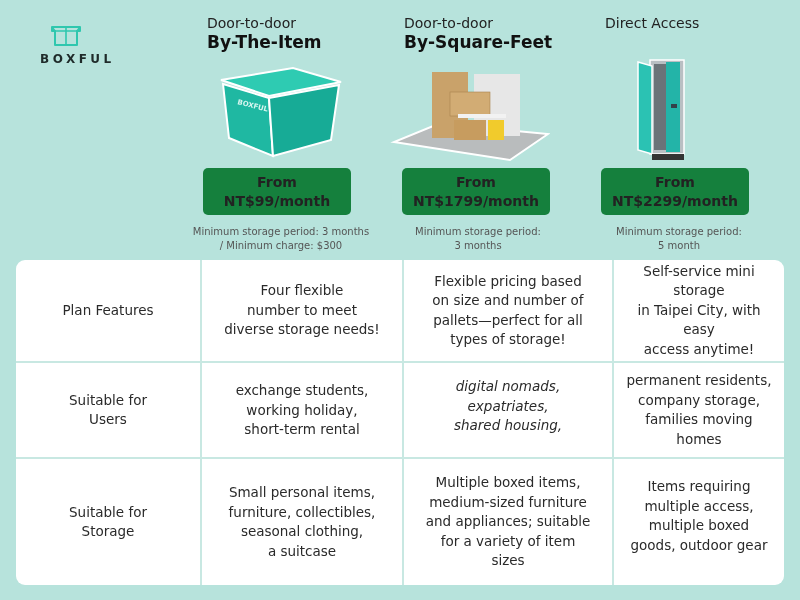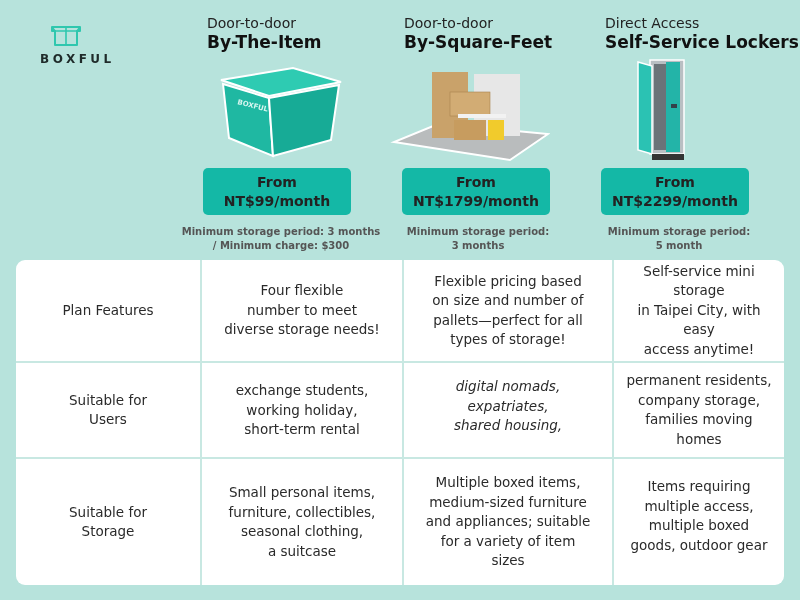--- a/index.html
+++ b/index.html
@@ -17,26 +17,26 @@
   .plan { position:absolute; top:14px; }
   .plan .sub { font-size:14px; color:#222; line-height:18px; }
   .plan .name { font-size:17px; font-weight:bold; color:#111; line-height:20px; }
   .p1 { left:207px; }
   .p2 { left:404px; }
   .p3 { left:605px; }
 
   .img { position:absolute; }
   .price {
     position:absolute; top:168px; width:148px; height:47px;
-    background:#14b8a6; border-radius:5px;
+    background:#15803d; border-radius:5px;
     text-align:center; font-weight:bold; font-size:14px; line-height:19px;
     color:#222; display:flex; flex-direction:column; justify-content:center;
   }
   .pr1 { left:203px; } .pr2 { left:402px; } .pr3 { left:601px; }
-  .note { position:absolute; top:225px; width:200px; text-align:center; font-size:10px; line-height:14px; color:#555;font-weight:bold; }
+  .note { position:absolute; top:225px; width:200px; text-align:center; font-size:10px; line-height:14px; color:#555; }
   .n1 { left:181px; } .n2 { left:378px; } .n3 { left:579px; }
 
   table.comp {
     position:absolute; left:16px; top:260px; width:768px; height:325px;
     border-collapse:separate; border-spacing:0;
     background:#fff; border-radius:9px; overflow:hidden;
   }
   table.comp td {
     text-align:center; vertical-align:middle; font-size:13.5px; line-height:19.5px;
     color:#2a2a2a; border-right:2px solid #c8e8e2; border-bottom:2px solid #c8e8e2;
@@ -62,21 +62,20 @@
 <div class="plan p1">
   <div class="sub">Door-to-door</div>
   <div class="name">By-The-Item</div>
 </div>
 <div class="plan p2">
   <div class="sub">Door-to-door</div>
   <div class="name">By-Square-Feet</div>
 </div>
 <div class="plan p3">
   <div class="sub">Direct Access</div>
-  <div class="name">Self-Service Lockers</div>
 </div>
 
 <svg class="img" style="left:215px;top:60px" width="130" height="100" viewBox="0 0 130 100">
   <path d="M6 20 L78 8 L126 22 L54 36 Z" fill="#2ecbb2" stroke="#fff" stroke-width="2"></path>
   <path d="M8 24 L54 38 L58 96 L14 78 Z" fill="#1fb8a2" stroke="#fff" stroke-width="2"></path>
   <path d="M54 38 L124 25 L116 80 L58 96 Z" fill="#17ab96" stroke="#fff" stroke-width="2"></path>
   <text x="22" y="44" font-size="7" fill="#d7f5ef" font-family="DejaVu Sans, sans-serif" font-weight="bold" transform="rotate(14 22 44)">BOXFUL</text>
 </svg>
 
 <svg class="img" style="left:390px;top:62px" width="160" height="100" viewBox="0 0 160 100">

